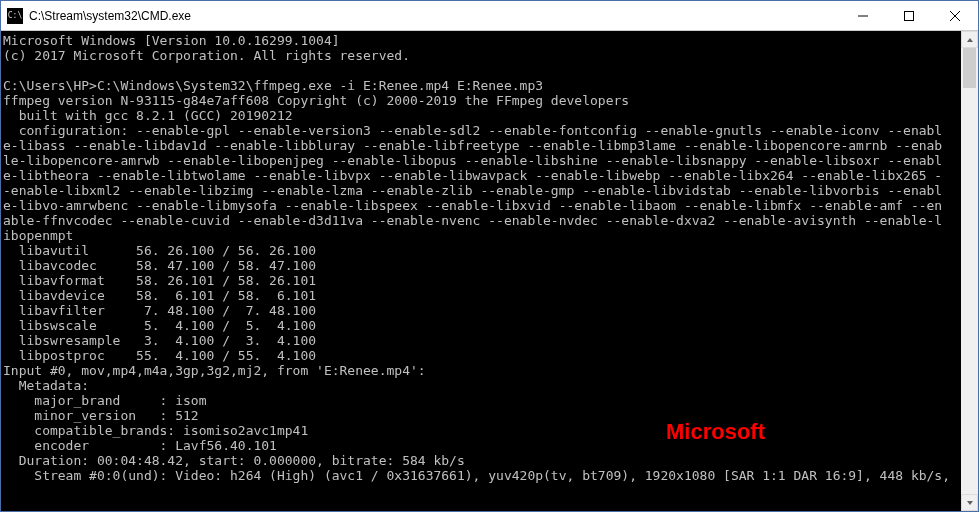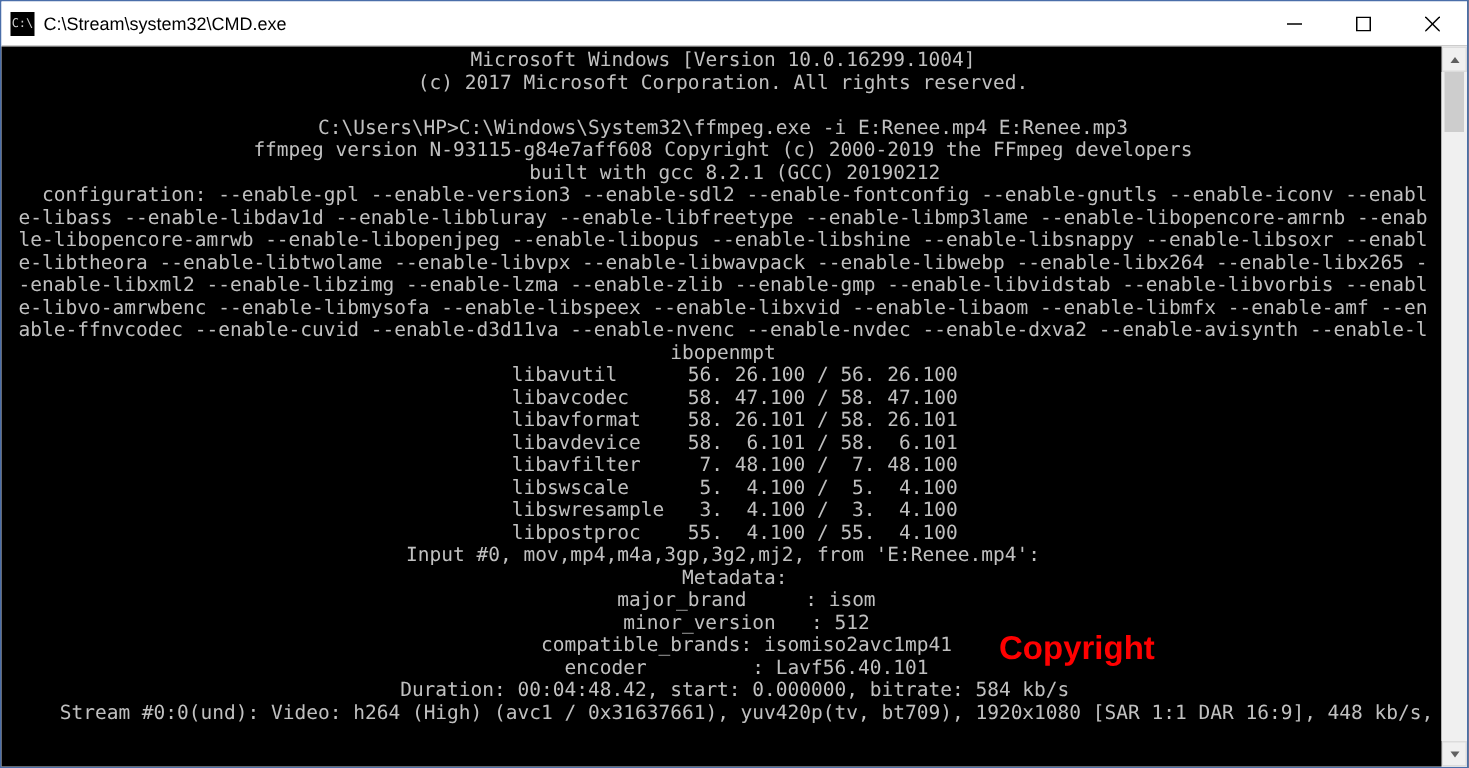--- a/index.html
+++ b/index.html
@@ -66,21 +66,20 @@
     flex: 1;
     background: #000;
     color: #c0c0c0;
     font-family: Consolas, "Lucida Console", monospace;
     font-size: 13px;
     line-height: 15px;
     padding: 2px 0 0 2px;
     white-space: pre;
     overflow: hidden;
     position: relative;
-    text-align: center;
   }
   .scrollbar {
     width: 17px;
     background: #f0f0f0;
     display: flex;
     flex-direction: column;
   }
   .sb-btn {
     height: 17px;
     background: #f0f0f0;
@@ -176,14 +175,14 @@
       <div class="sb-track">
         <div class="sb-thumb"></div>
       </div>
       <div class="sb-btn">
         <svg width="8" height="8" viewBox="0 0 8 8">
             <polygon points="1,2 7,2 4,6" fill="#606060"></polygon>
           </svg>
       </div>
     </div>
   </div>
-  <div class="annotation">Copyright</div>
+  <div class="annotation">Microsoft</div>
 </div>
 
 </body></html>

